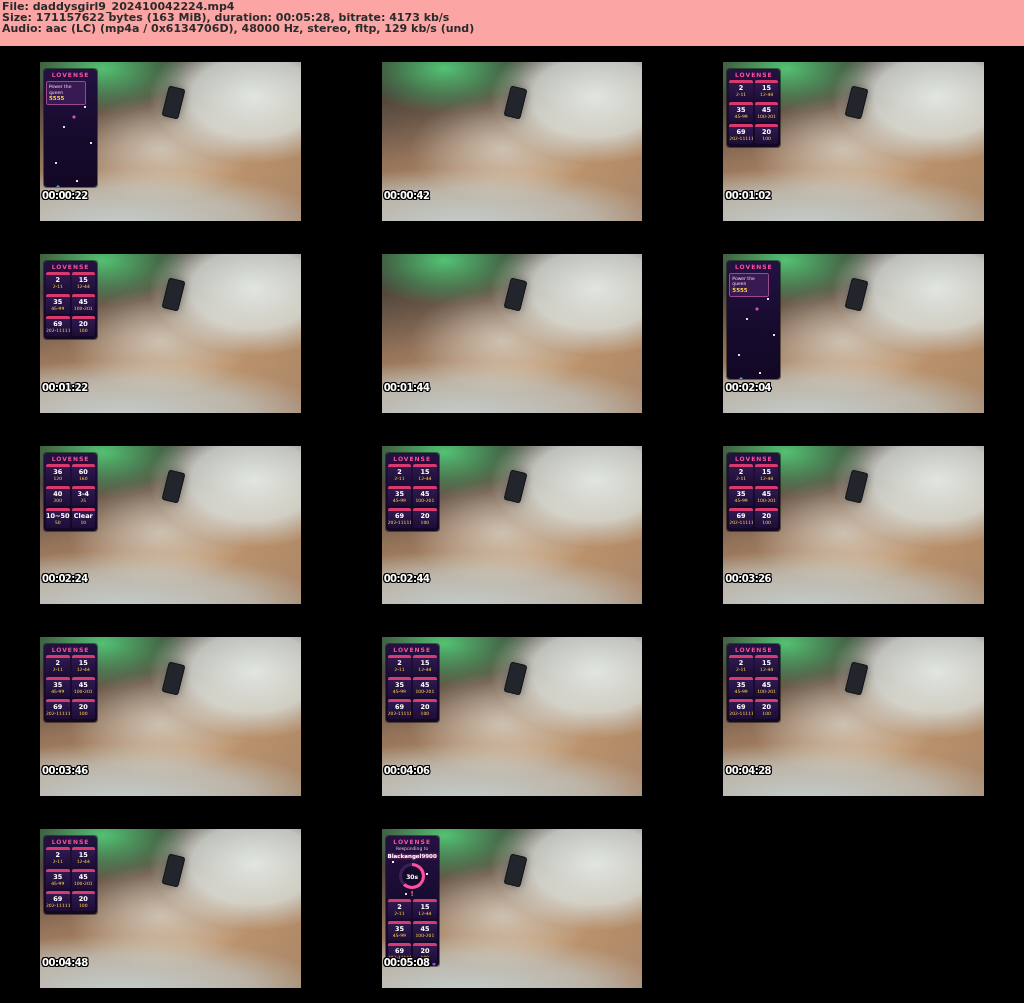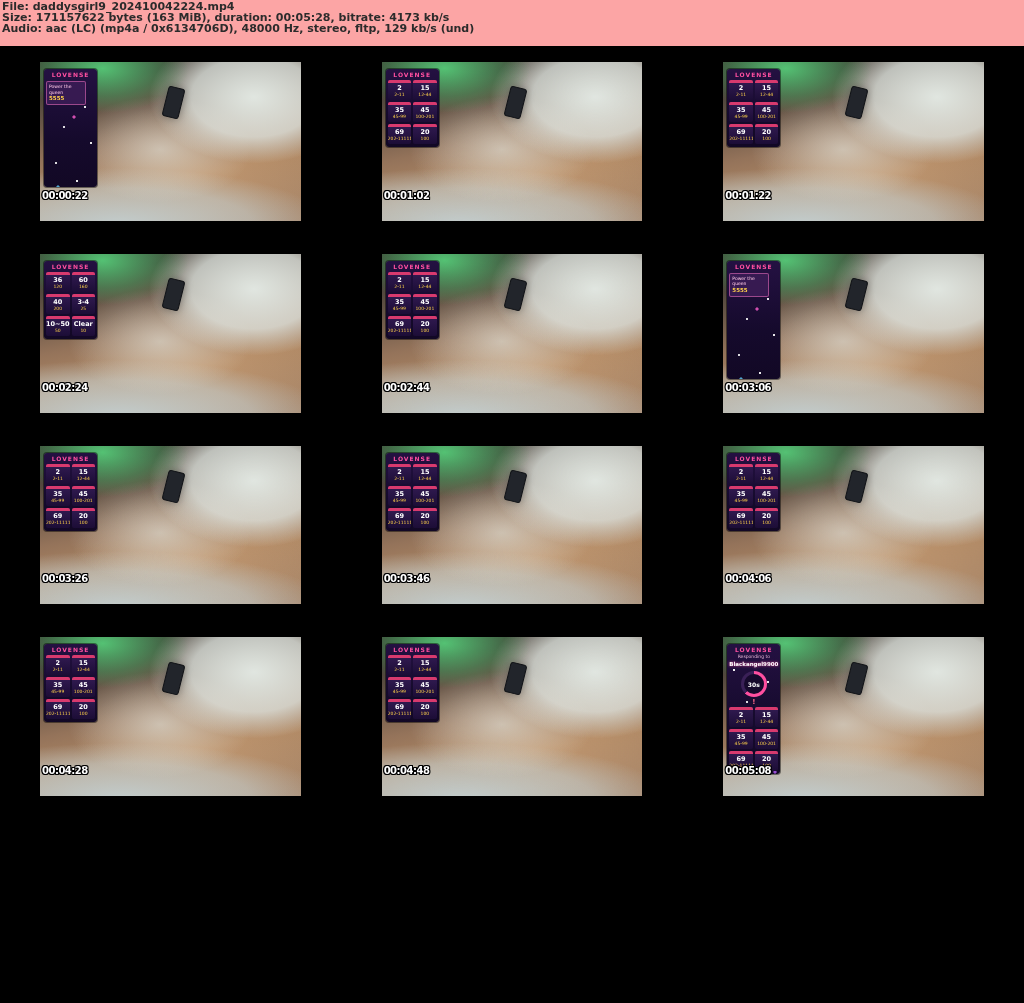--- a/index.html
+++ b/index.html
@@ -97,20 +97,24 @@
         <div class="brand">LOVENSE</div>
         <div class="caption">
           <span class="cap-text">Power the queen</span>
           <span class="cap-val">5555</span>
         </div>
       </div>
       <div class="phone"></div>
       <figcaption class="ts">00:00:22</figcaption>
     </figure>
 
+    <figure class="thumb">
+      <div class="phone"></div>
+      <figcaption class="ts">00:00:42</figcaption>
+    </figure>
 
     <figure class="thumb">
       <div class="overlay tiles-panel">
         <div class="brand">LOVENSE</div>
         <div class="tiles-grid">
             <div class="tile">
               <div class="tile-band"></div>
               <div class="tile-value">2</div>
               <div class="tile-range">2-11</div>
             </div>
@@ -178,113 +182,117 @@
               <div class="tile-band"></div>
               <div class="tile-value">20</div>
               <div class="tile-range">100</div>
             </div>
           </div>
       </div>
       <div class="phone"></div>
       <figcaption class="ts">00:01:22</figcaption>
     </figure>
 
-
-
-    <figure class="thumb">
-      <div class="overlay tiles-panel">
-        <div class="brand">LOVENSE</div>
-        <div class="tiles-grid">
-            <div class="tile">
-              <div class="tile-band"></div>
-              <div class="tile-value">36</div>
-              <div class="tile-range">120</div>
-            </div>
-            <div class="tile">
-              <div class="tile-band"></div>
-              <div class="tile-value">60</div>
-              <div class="tile-range">160</div>
-            </div>
-            <div class="tile">
-              <div class="tile-band"></div>
-              <div class="tile-value">40</div>
-              <div class="tile-range">200</div>
-            </div>
-            <div class="tile">
-              <div class="tile-band"></div>
-              <div class="tile-value">3-4</div>
-              <div class="tile-range">25</div>
-            </div>
-            <div class="tile">
-              <div class="tile-band"></div>
-              <div class="tile-value">10~50</div>
-              <div class="tile-range">50</div>
-            </div>
-            <div class="tile">
-              <div class="tile-band"></div>
-              <div class="tile-value">Clear</div>
-              <div class="tile-range">10</div>
-            </div>
-          </div>
-      </div>
-      <div class="phone"></div>
-      <figcaption class="ts">00:02:24</figcaption>
-    </figure>
-
-    <figure class="thumb">
-      <div class="overlay tiles-panel">
-        <div class="brand">LOVENSE</div>
-        <div class="tiles-grid">
-            <div class="tile">
-              <div class="tile-band"></div>
-              <div class="tile-value">2</div>
-              <div class="tile-range">2-11</div>
-            </div>
-            <div class="tile">
-              <div class="tile-band"></div>
-              <div class="tile-value">15</div>
-              <div class="tile-range">12-44</div>
-            </div>
-            <div class="tile">
-              <div class="tile-band"></div>
-              <div class="tile-value">35</div>
-              <div class="tile-range">45-99</div>
-            </div>
-            <div class="tile">
-              <div class="tile-band"></div>
-              <div class="tile-value">45</div>
-              <div class="tile-range">100-201</div>
-            </div>
-            <div class="tile">
-              <div class="tile-band"></div>
-              <div class="tile-value">69</div>
-              <div class="tile-range">202-11111</div>
-            </div>
-            <div class="tile">
-              <div class="tile-band"></div>
-              <div class="tile-value">20</div>
-              <div class="tile-range">100</div>
-            </div>
-          </div>
-      </div>
-      <div class="phone"></div>
-      <figcaption class="ts">00:02:44</figcaption>
+    <figure class="thumb">
+      <div class="phone"></div>
+      <figcaption class="ts">00:01:44</figcaption>
     </figure>
 
     <figure class="thumb">
       <div class="overlay galaxy">
         <div class="brand">LOVENSE</div>
         <div class="caption">
           <span class="cap-text">Power the queen</span>
           <span class="cap-val">5555</span>
         </div>
       </div>
       <div class="phone"></div>
-      <figcaption class="ts">00:03:06</figcaption>
-    </figure>
+      <figcaption class="ts">00:02:04</figcaption>
+    </figure>
+
+    <figure class="thumb">
+      <div class="overlay tiles-panel">
+        <div class="brand">LOVENSE</div>
+        <div class="tiles-grid">
+            <div class="tile">
+              <div class="tile-band"></div>
+              <div class="tile-value">36</div>
+              <div class="tile-range">120</div>
+            </div>
+            <div class="tile">
+              <div class="tile-band"></div>
+              <div class="tile-value">60</div>
+              <div class="tile-range">160</div>
+            </div>
+            <div class="tile">
+              <div class="tile-band"></div>
+              <div class="tile-value">40</div>
+              <div class="tile-range">200</div>
+            </div>
+            <div class="tile">
+              <div class="tile-band"></div>
+              <div class="tile-value">3-4</div>
+              <div class="tile-range">25</div>
+            </div>
+            <div class="tile">
+              <div class="tile-band"></div>
+              <div class="tile-value">10~50</div>
+              <div class="tile-range">50</div>
+            </div>
+            <div class="tile">
+              <div class="tile-band"></div>
+              <div class="tile-value">Clear</div>
+              <div class="tile-range">10</div>
+            </div>
+          </div>
+      </div>
+      <div class="phone"></div>
+      <figcaption class="ts">00:02:24</figcaption>
+    </figure>
+
+    <figure class="thumb">
+      <div class="overlay tiles-panel">
+        <div class="brand">LOVENSE</div>
+        <div class="tiles-grid">
+            <div class="tile">
+              <div class="tile-band"></div>
+              <div class="tile-value">2</div>
+              <div class="tile-range">2-11</div>
+            </div>
+            <div class="tile">
+              <div class="tile-band"></div>
+              <div class="tile-value">15</div>
+              <div class="tile-range">12-44</div>
+            </div>
+            <div class="tile">
+              <div class="tile-band"></div>
+              <div class="tile-value">35</div>
+              <div class="tile-range">45-99</div>
+            </div>
+            <div class="tile">
+              <div class="tile-band"></div>
+              <div class="tile-value">45</div>
+              <div class="tile-range">100-201</div>
+            </div>
+            <div class="tile">
+              <div class="tile-band"></div>
+              <div class="tile-value">69</div>
+              <div class="tile-range">202-11111</div>
+            </div>
+            <div class="tile">
+              <div class="tile-band"></div>
+              <div class="tile-value">20</div>
+              <div class="tile-range">100</div>
+            </div>
+          </div>
+      </div>
+      <div class="phone"></div>
+      <figcaption class="ts">00:02:44</figcaption>
+    </figure>
+
 
     <figure class="thumb">
       <div class="overlay tiles-panel">
         <div class="brand">LOVENSE</div>
         <div class="tiles-grid">
             <div class="tile">
               <div class="tile-band"></div>
               <div class="tile-value">2</div>
               <div class="tile-range">2-11</div>
             </div>

